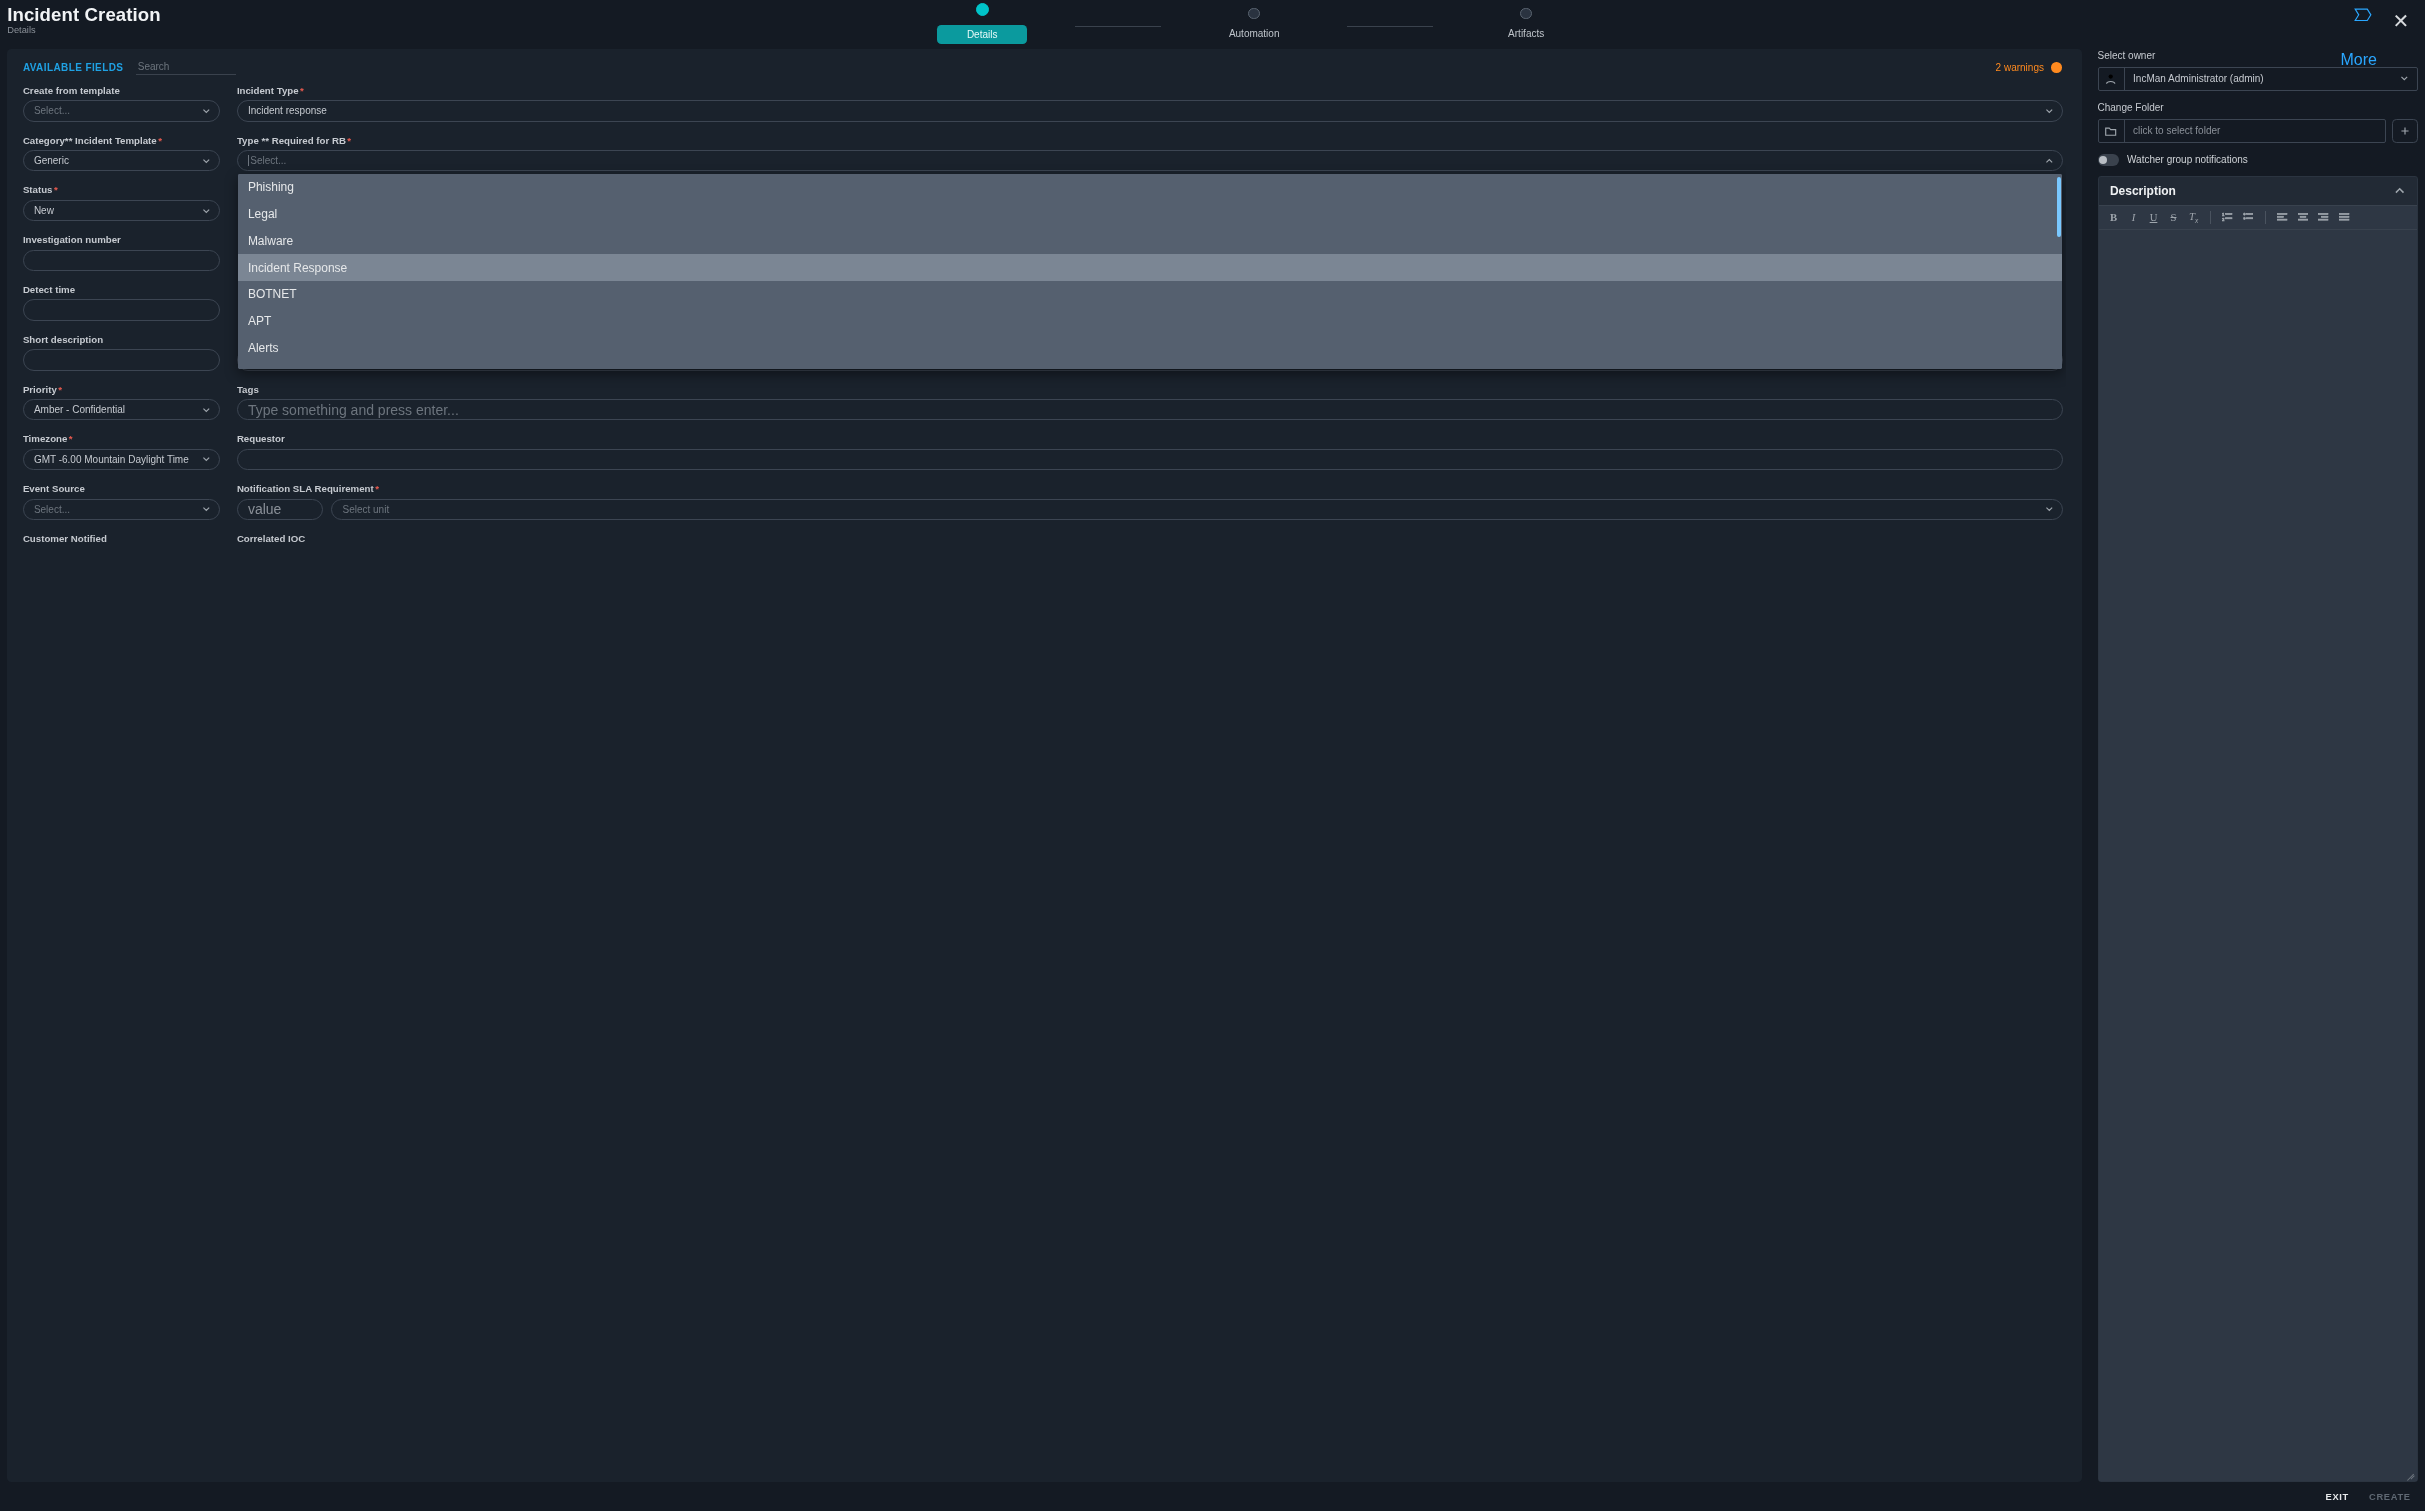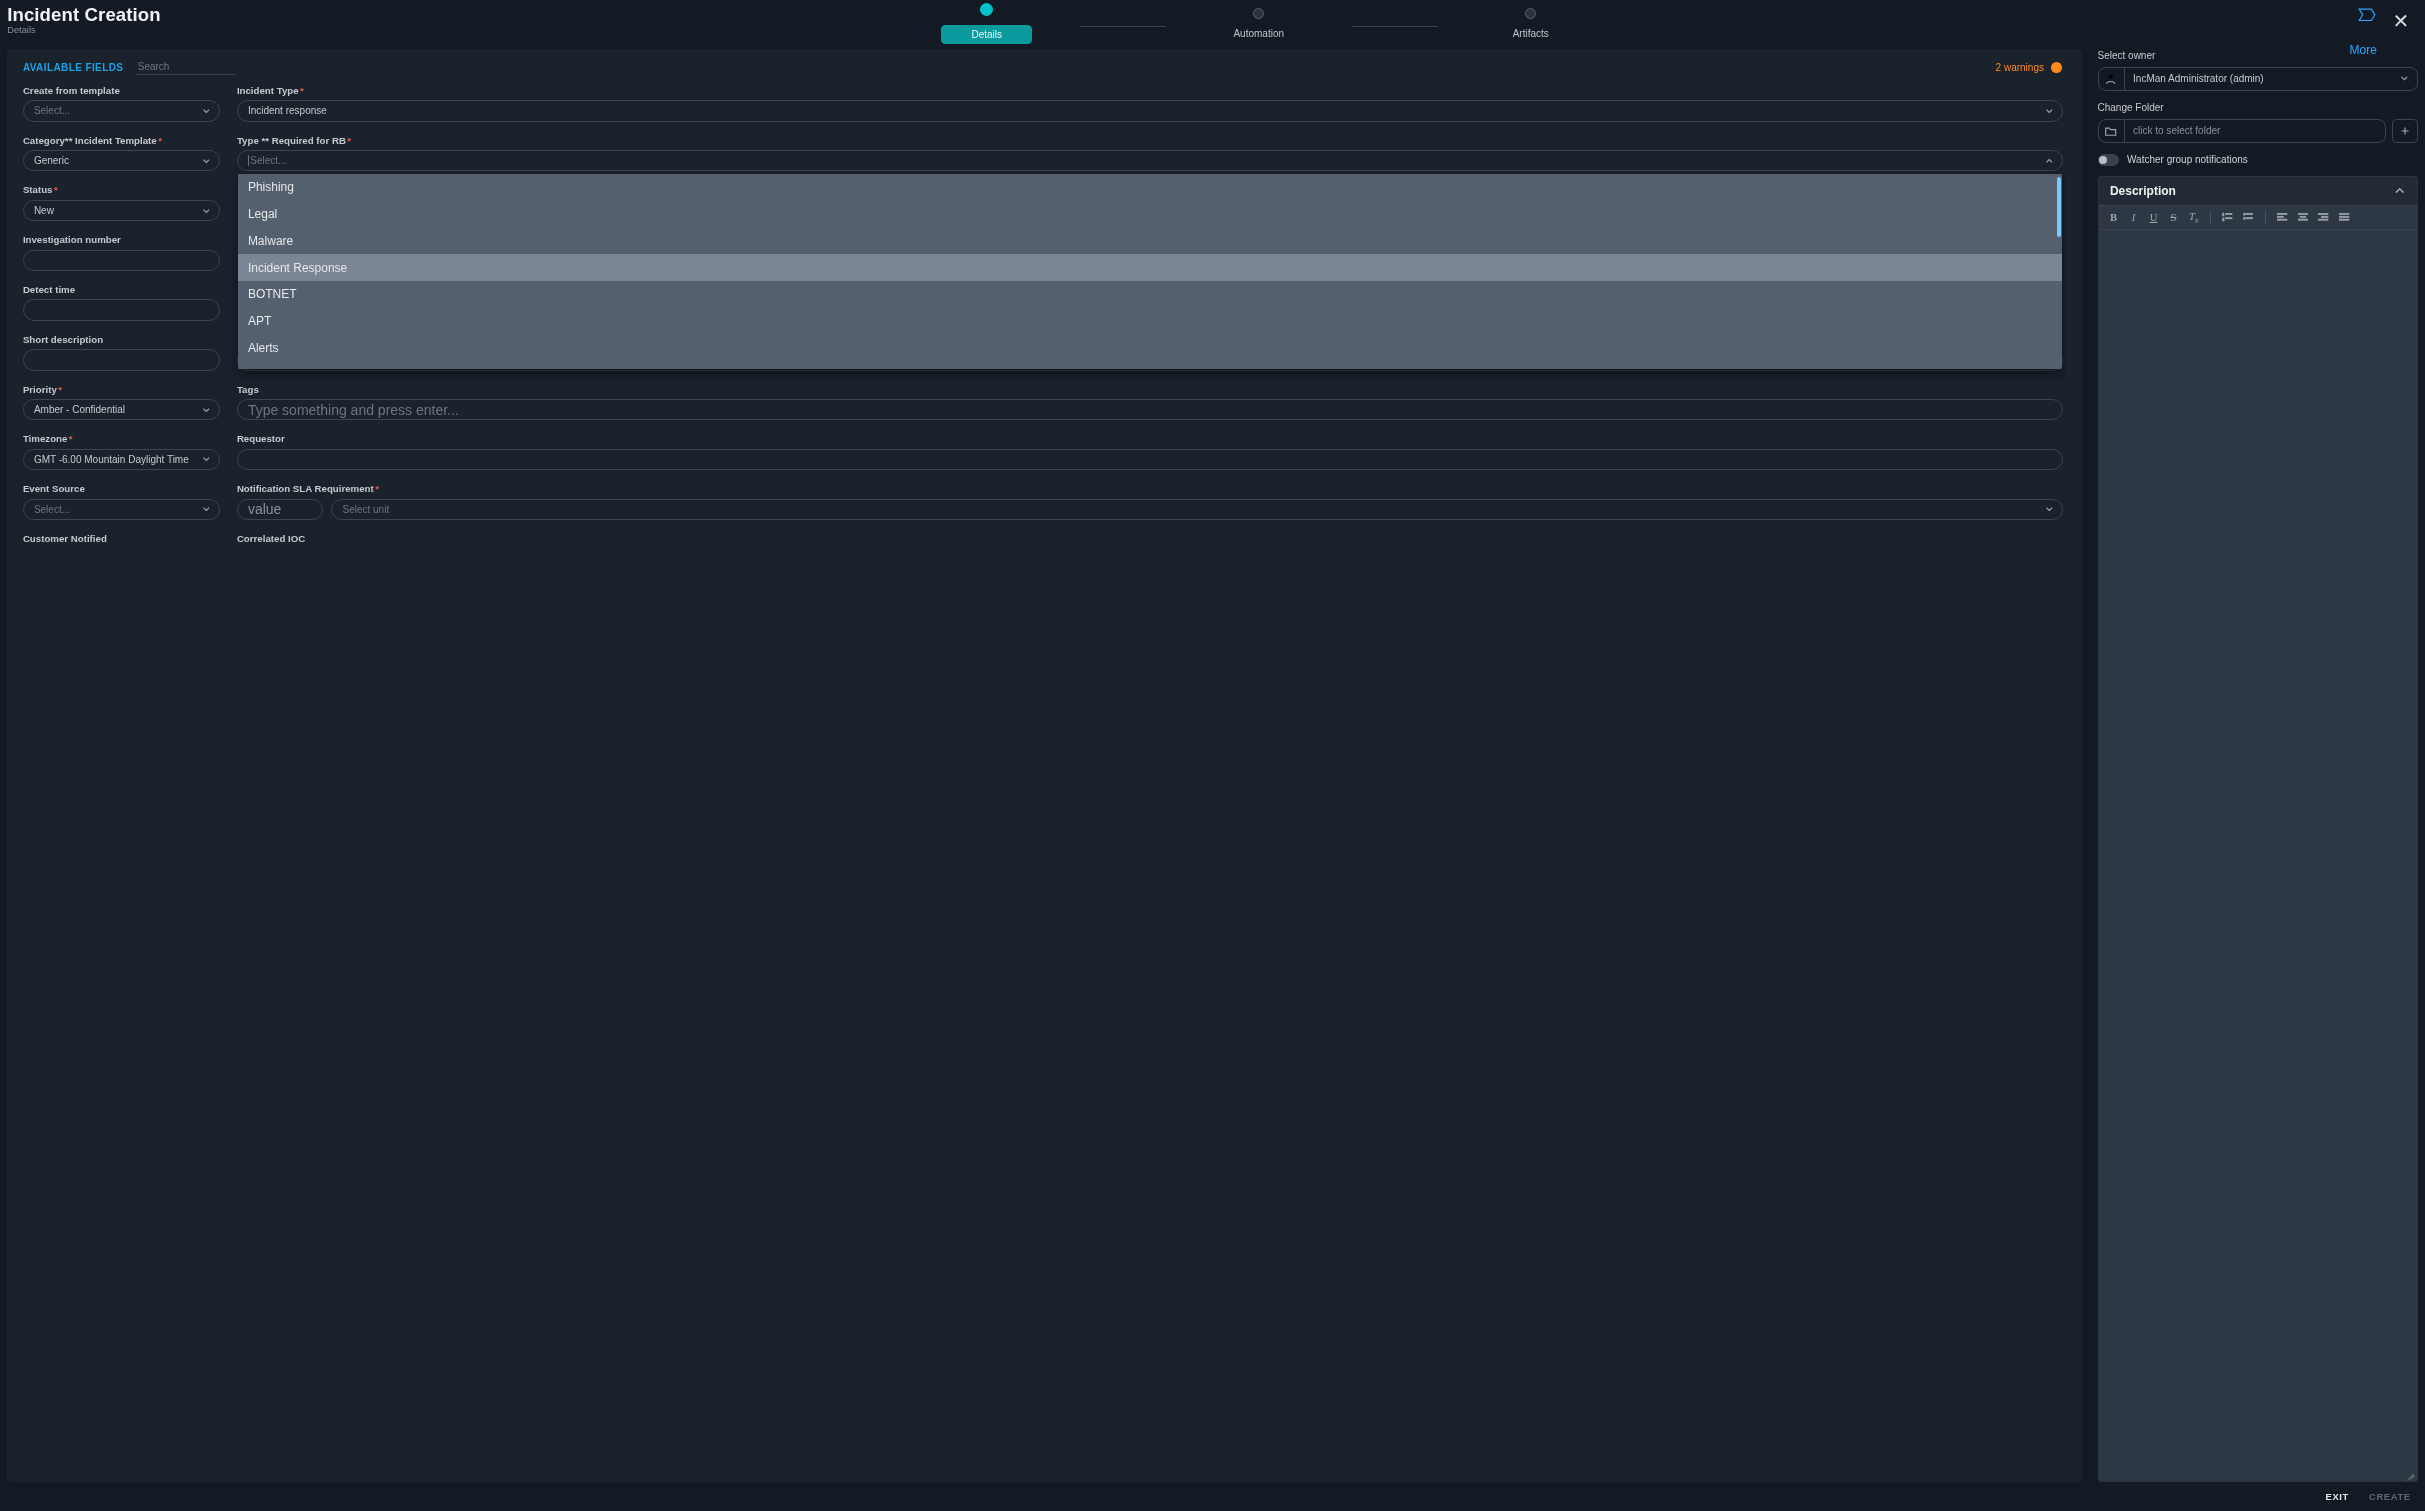--- a/index.html
+++ b/index.html
@@ -19,21 +19,21 @@
   .step { display:flex; flex-direction:column; align-items:center; width:186px; position:relative; }
   .step .dot {
     width:11.4px; height:11.4px; border-radius:50%; background:#2a3340; border:1.4px solid #5a6470;
   }
   .step.active .dot { background:#00c4c9; border-color:#00c4c9; width:13px;height:13px;}
   .step .lbl { margin-top:8.6px; font-size:10px; color:#bfc5cb; }
   .step.active .lbl {
     background:#0b9a9e; color:#e8faf9; padding:4.3px 30px; border-radius:4.3px; font-weight:500;
   }
   .step-line { height:1.4px; background:#3a424d; flex:1; margin-top:5.7px; }
-  .more-link { color:#2aa7ff; font-size:12px; margin-top:20px; margin-left:-7.2px; cursor:pointer; }
+  .more-link { color:#2aa7ff; font-size:16px; margin-top:28px; margin-left:-7.2px; cursor:pointer; }
   .flag-icon { margin-top:2.9px; }
   .flag-icon svg path { stroke:#2aa7ff; }
   .close-x { font-size:20px; color:#d8dbde; margin-left:15.7px; margin-top:4.3px; cursor:pointer; font-weight:300; }
 
   
   .main {
     display:flex; gap:0; padding:5.7px 7.2px 0 7.2px; height:calc(100% - 72px);
   }
   .panel-left {
     flex:1; background:#1a222c; border-radius:4.3px; padding:11.4px 15.7px 7.2px 15.7px;
@@ -92,21 +92,21 @@
     padding:6.4px 10px; color:#e6e8ea; font-size:12px; cursor:pointer;
   }
   .dropdown .dd-item.hover { background:#7b8694; }
   .dropdown .dd-scrollthumb {
     position:absolute; right:1.4px; top:2.9px; width:3.6px; height:60px; background:#79c8ff; border-radius:2.1px;
   }
 
   
   .r-label { color:#c6cad0; font-size:10px; margin:1.4px 0 5.7px 0; font-weight:500;}
   .owner-box, .folder-box {
-    display:flex; align-items:stretch; border:0.7px solid #3c4552; border-radius:8px; height:24px;
+    display:flex; align-items:stretch; border:0.7px solid #3c4552; border-radius:2px; height:24px;
     background:#141a23;
   }
   .owner-box .icon-cell, .folder-box .icon-cell {
     width:26px; display:flex; align-items:center; justify-content:center; border-right:0.7px solid #3c4552;
   }
   .owner-box .val, .folder-box .val {
     flex:1; display:flex; align-items:center; padding:0 8.6px; color:#c6cad0; font-size:10px;
   }
   .folder-box .val.placeholder { color:#8a9098; }
   .owner-box .tail, .folder-add {

